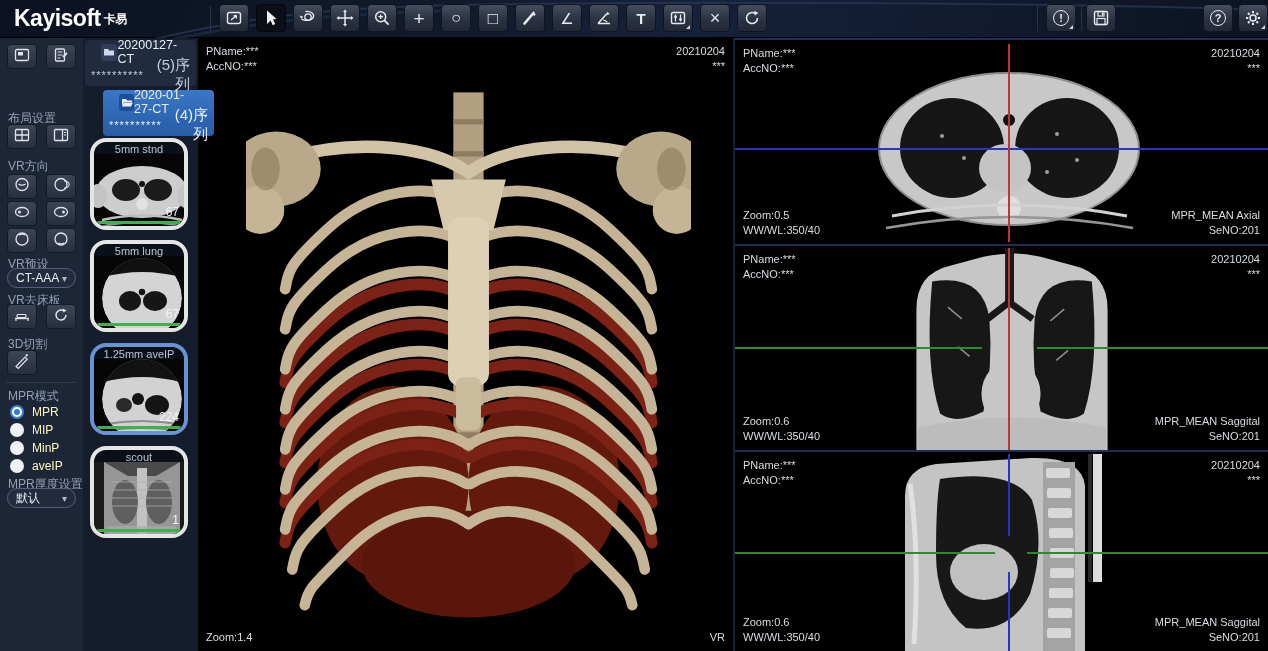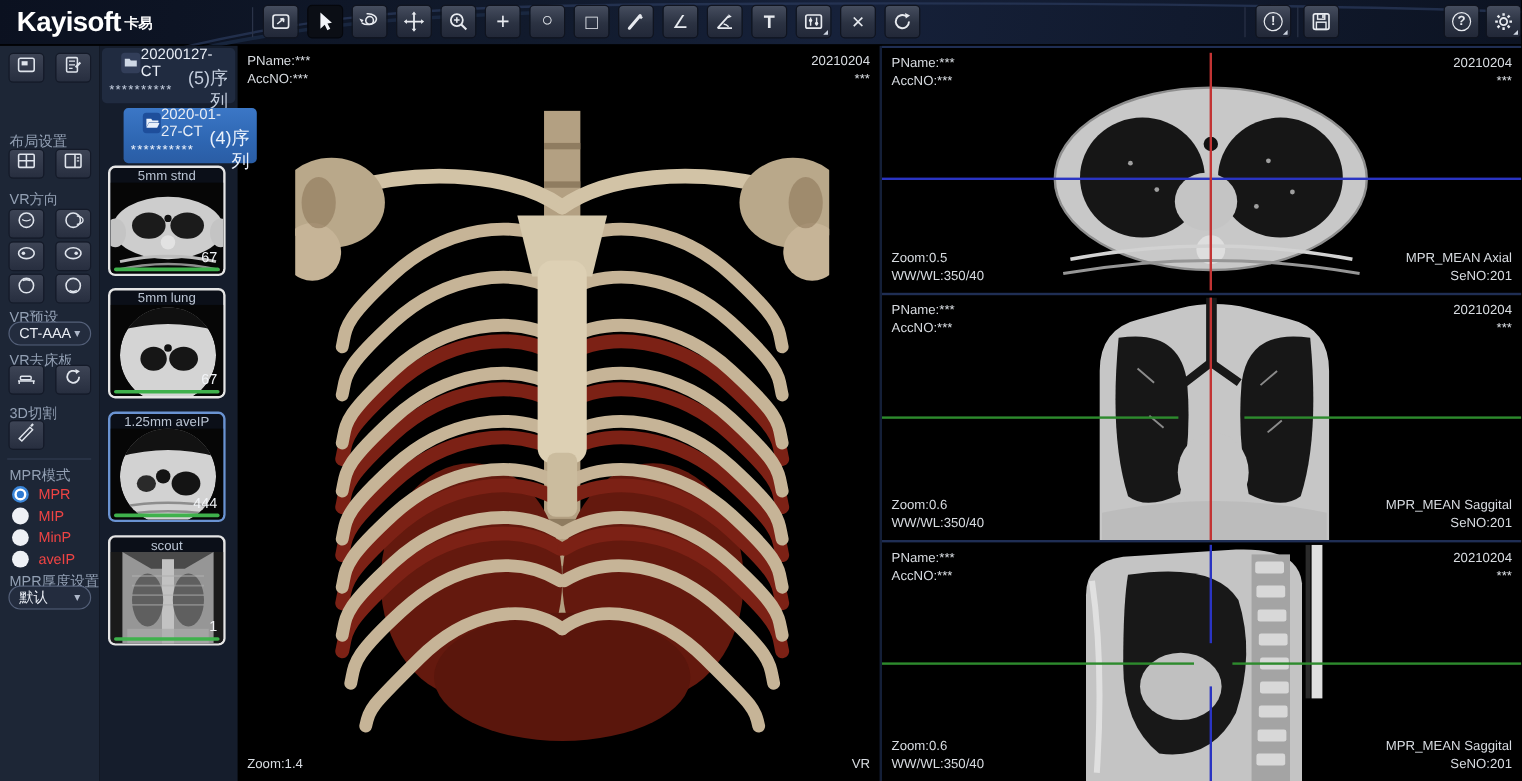--- a/index.html
+++ b/index.html
@@ -32,38 +32,38 @@
   .sbtn { position:absolute; width:30px; height:25px; border-radius:4px;
     background:linear-gradient(180deg,#3d4455 0%,#272e3f 100%); border:1px solid #141a28;
     display:flex; align-items:center; justify-content:center; color:#dfe4ec; cursor:pointer; }
   .sel { position:absolute; left:7px; width:69px; height:20px; background:#232c3e; border:1px solid #55617a;
     border-radius:10px; color:#e8ecf3; font-size:12px; display:flex; align-items:center; padding:0 8px; cursor:pointer; }
   .sel .chev { margin-left:auto; font-size:10px; color:#aeb8c9; }
   .radio-row { position:absolute; left:10px; height:16px; display:flex; align-items:center; gap:8px; cursor:pointer; }
   .radio { width:14px; height:14px; border-radius:50%; background:#eef1f6; }
   .radio.on { background:#fff; border:2px solid #3a85d8; position:relative; }
   .radio.on::after { content:""; position:absolute; left:2px; top:2px; width:6px; height:6px; border-radius:50%; background:#2f7ad2; }
-  .radio-label { color:#ef4444; font-size:12px; }
+  .radio-label { color:#fef9c3; font-size:12px; }
   .side-divider { position:absolute; left:6px; width:70px; height:1px; background:#303b50; }
 
   
   #series { position:absolute; left:83px; top:38px; width:115px; height:613px; background:#151d2c; z-index:30; }
   .study { position:absolute; left:2px; width:111px; height:46px; border-radius:4px; background:#202b40; cursor:pointer; }
   .study.selected { background:linear-gradient(180deg,#3b77c6 0%,#2e66b2 60%,#2a5da5 100%);margin-left:18px; }
   .study-row1 { display:flex; align-items:center; height:24px; padding:0 16px; }
   .study-row2 { display:flex; align-items:center; justify-content:space-between; height:22px; padding:0 6px; }
   .folder-chip { width:20px; height:17px; border-radius:3px; background:#323e59; display:flex; align-items:center; justify-content:center; }
   .study.selected .folder-chip { background:#1e4e9b; }
   .study-title { margin-left:auto; color:#e8edf5; font-size:12.5px; }
   .study-masked { color:#c3cddd; font-size:11px; letter-spacing:1px; }
   .study.selected .study-masked, .study.selected .study-count { color:#eaf1fb; }
   .study-count { color:#c3cddd; font-size:15px;text-align:right; }
 
-  .thumb { position:absolute; left:7px; width:98px; height:92px; background:#0b0f18; border:2px solid #e5e5e5;
-    border-radius:6px; overflow:hidden; cursor:pointer; }
+  .thumb { position:absolute; left:7px; width:98px; height:92px; background:#0b0f18; border:4px solid #e5e5e5;
+    border-radius:16px; overflow:hidden; cursor:pointer; }
   .thumb.selected { border-color:#6a93d2; }
   .thumb-label { position:absolute; top:1px; left:0; right:0; text-align:center; color:#b9c3d2; font-size:11px; z-index:3; }
   .thumb-num { position:absolute; right:5px; bottom:7px; color:#f2f4f7; font-size:12px; z-index:3; }
   .thumb-bar { position:absolute; left:3px; right:3px; bottom:2px; height:3px; background:#3fb14c; border-radius:2px; z-index:3; }
   .thumb svg { position:absolute; left:0; top:12px; }
 
   
   #vr-panel { position:absolute; left:198px; top:38px; width:535px; height:613px; background:#000; overflow:hidden; }
   #right-col { position:absolute; left:733px; top:38px; width:535px; height:613px; background:#000; border-left:2px solid #141f38; }
   .mpr-panel { position:absolute; left:0; width:533px; overflow:hidden; background:#000; border-top:2px solid #1f2e54; }
@@ -422,21 +422,21 @@
           </defs>
         <g clip-path="url(#fov3)">
           <circle cx="48" cy="40" r="40" fill="#d2d2d2"></circle>
           <path d="M0,0 h96 v26 Q48,10 0,26 Z" fill="#121212"></path>
           <circle cx="44" cy="40" r="6" fill="#141414"></circle>
           <ellipse cx="63" cy="46" rx="12" ry="10" fill="#141414"></ellipse>
           <ellipse cx="30" cy="46" rx="8" ry="7" fill="#2a2a2a"></ellipse>
           <path d="M6,66 Q48,58 90,66 M4,73 Q48,65 92,73" stroke="#8d8d8d" stroke-width="2" fill="none"></path>
         </g>
       </svg>
-      <div class="thumb-num">444</div>
+      <div class="thumb-num">224</div>
       <div class="thumb-bar"></div>
     </div>
 
     <div class="thumb" style="top:408px">
       <div class="thumb-label">scout</div>
       <svg width="96" height="80" viewBox="0 0 96 80">
         <rect width="96" height="80" fill="#1a1a1a"></rect>
         <rect x="10" y="0" width="76" height="80" fill="#969696"></rect>
         <path d="M10,0 L34,14 H62 L86,0 Z" fill="#4a4a4a"></path>
         <rect x="43" y="6" width="10" height="72" fill="#c2c2c2"></rect>

